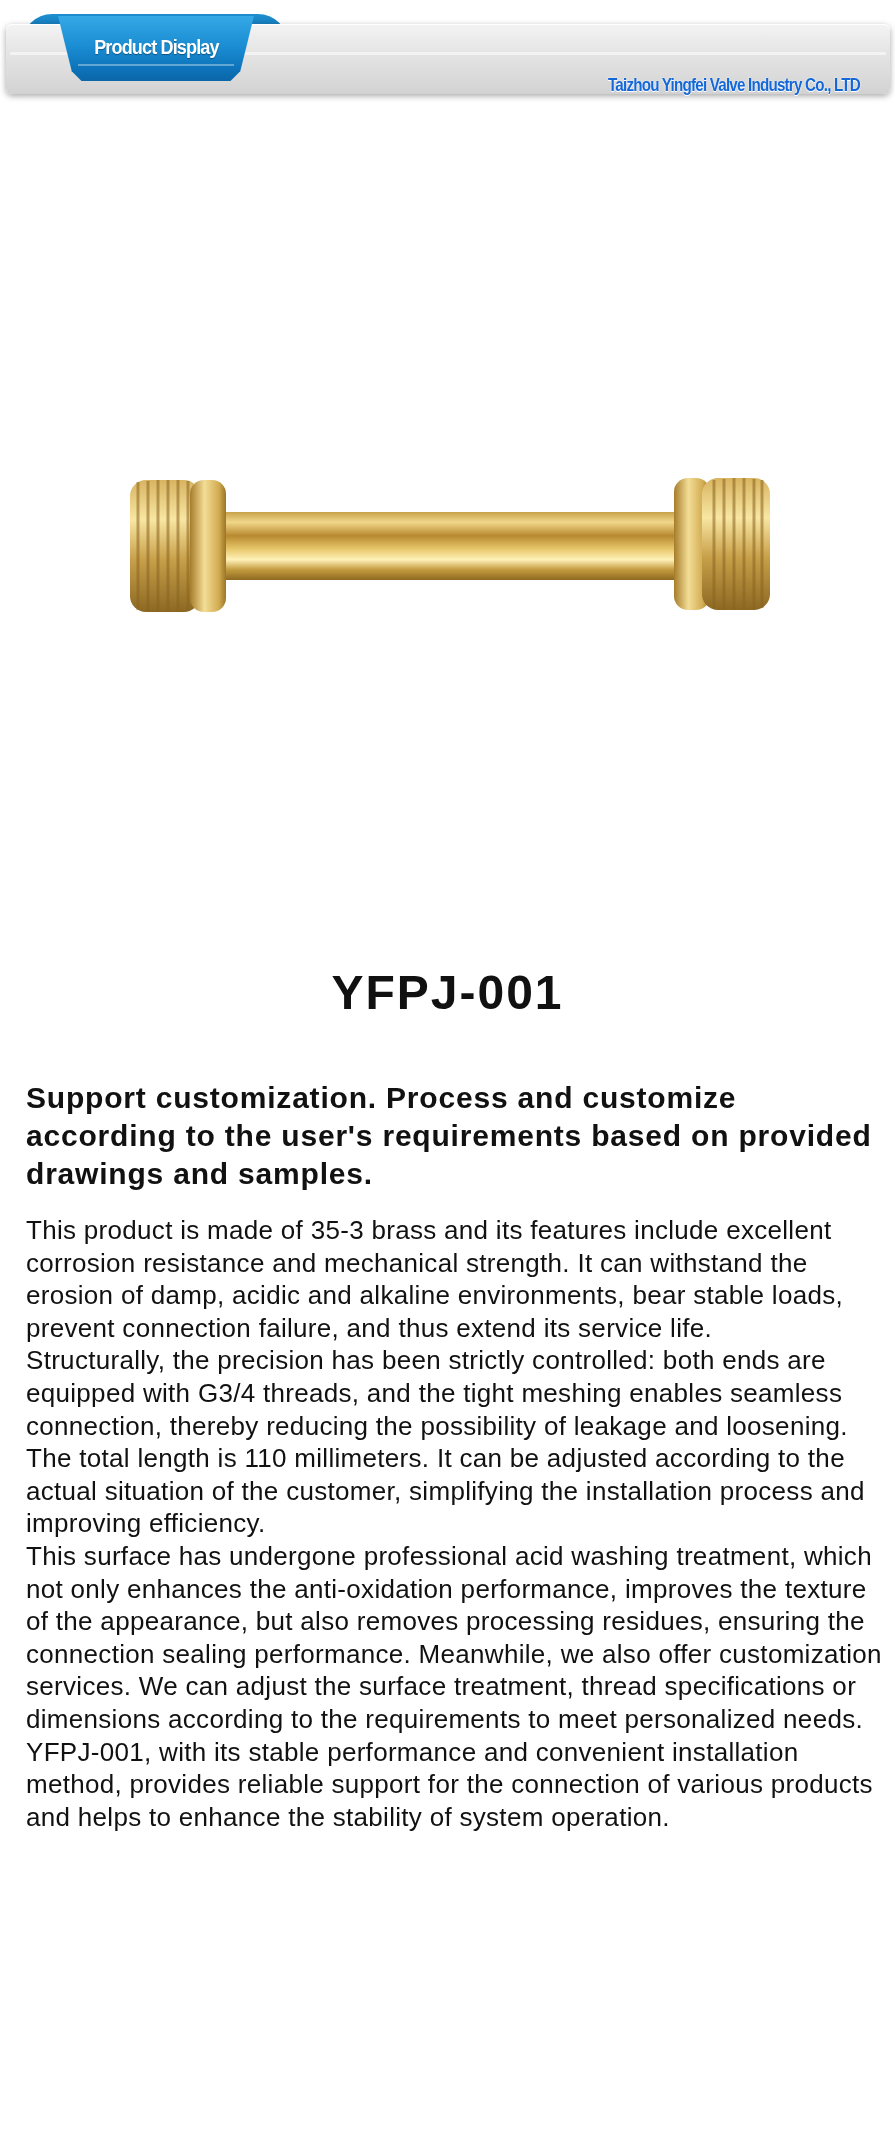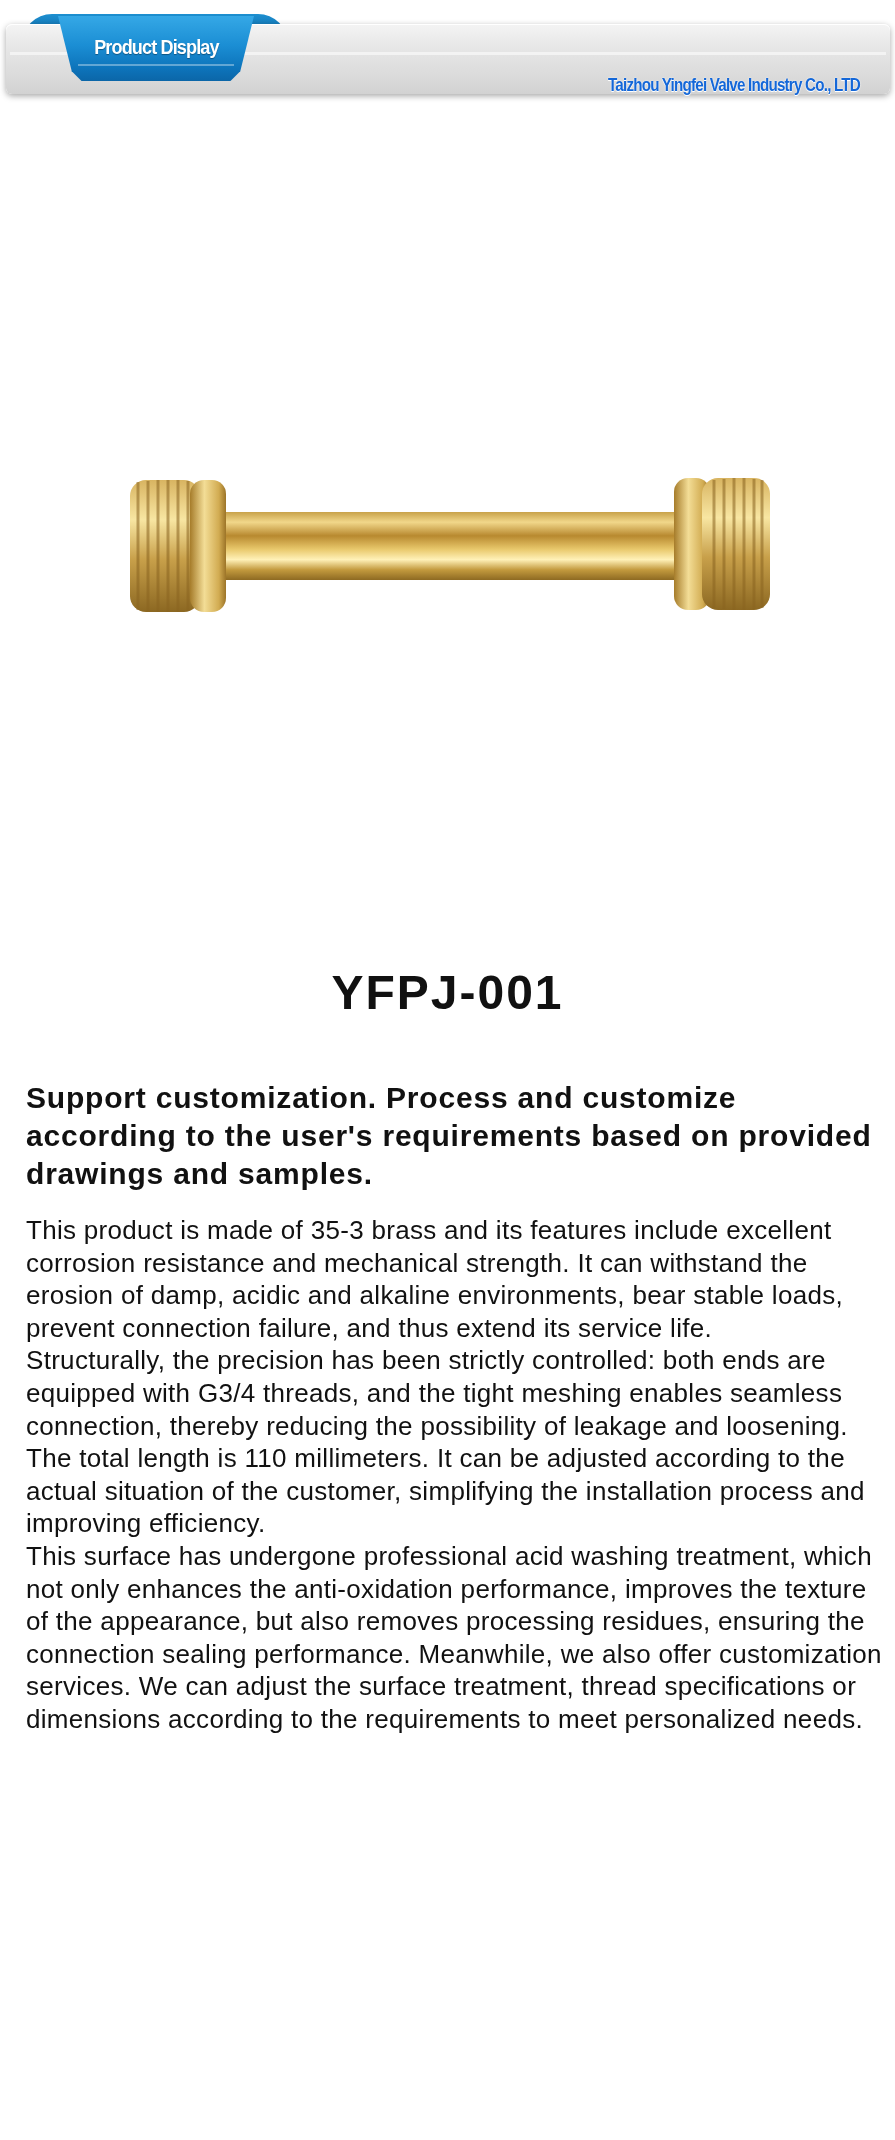--- a/index.html
+++ b/index.html
@@ -127,13 +127,14 @@
       <line x1="632" y1="10" x2="632" y2="138"></line>
   </g>
 </svg>
 
 <div class="model">YFPJ-001</div>
 <div class="subtitle">Support customization. Process and customize according to the user's requirements based on provided drawings and samples.</div>
 <div class="body-text">
   <p>This product is made of 35-3 brass and its features include excellent corrosion resistance and mechanical strength. It can withstand the erosion of damp, acidic and alkaline environments, bear stable loads, prevent connection failure, and thus extend its service life.</p>
   <p>Structurally, the precision has been strictly controlled: both ends are equipped with G3/4 threads, and the tight meshing enables seamless connection, thereby reducing the possibility of leakage and loosening. The total length is 110 millimeters. It can be adjusted according to the actual situation of the customer, simplifying the installation process and improving efficiency.</p>
   <p>This surface has undergone professional acid washing treatment, which not only enhances the anti-oxidation performance, improves the texture of the appearance, but also removes processing residues, ensuring the connection sealing performance. Meanwhile, we also offer customization services. We can adjust the surface treatment, thread specifications or dimensions according to the requirements to meet personalized needs.</p>
+  <p>YFPJ-001, with its stable performance and convenient installation method, provides reliable support for the connection of various products and helps to enhance the stability of system operation.</p>
 </div>
 
 </body></html>

